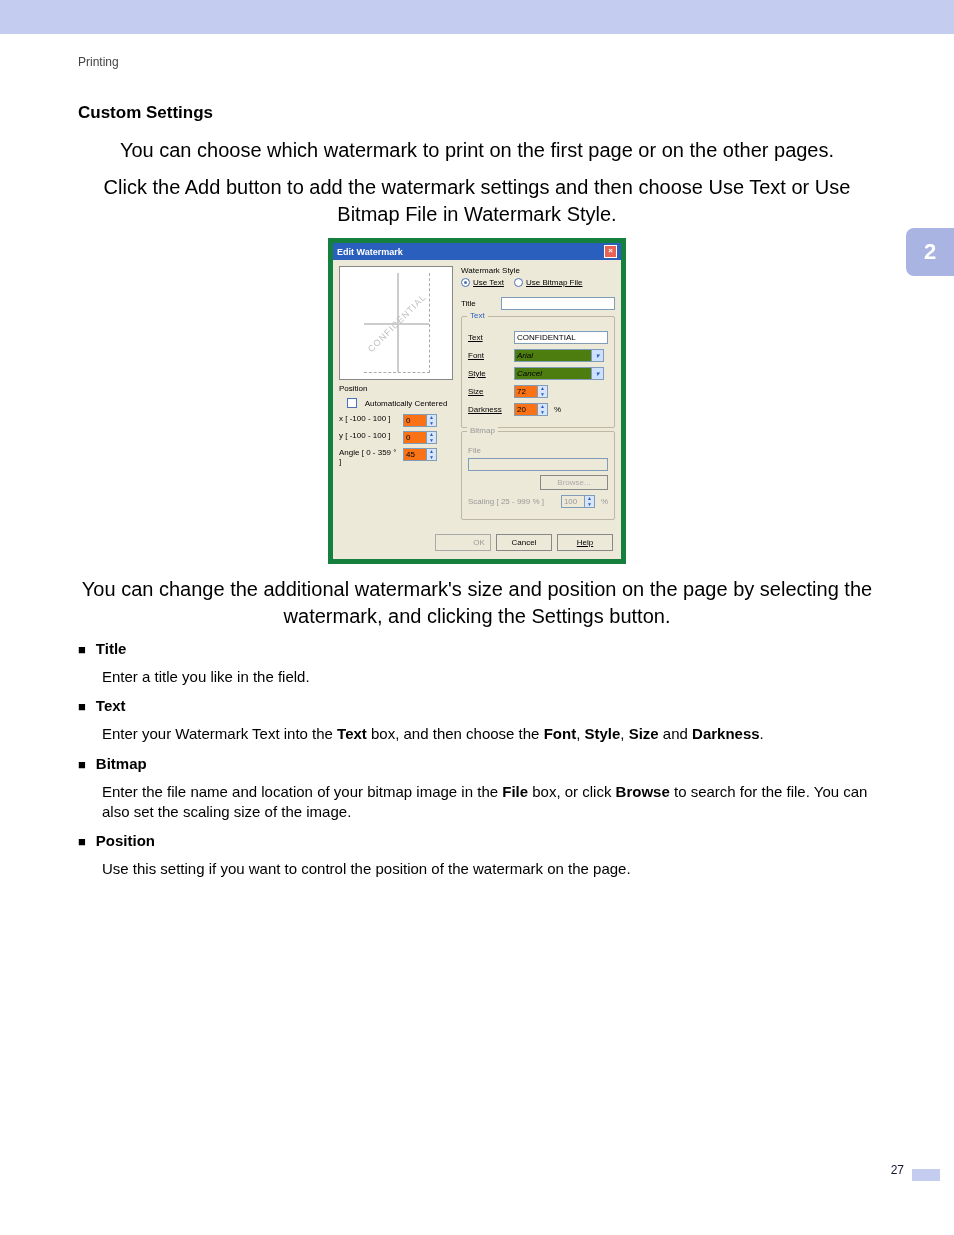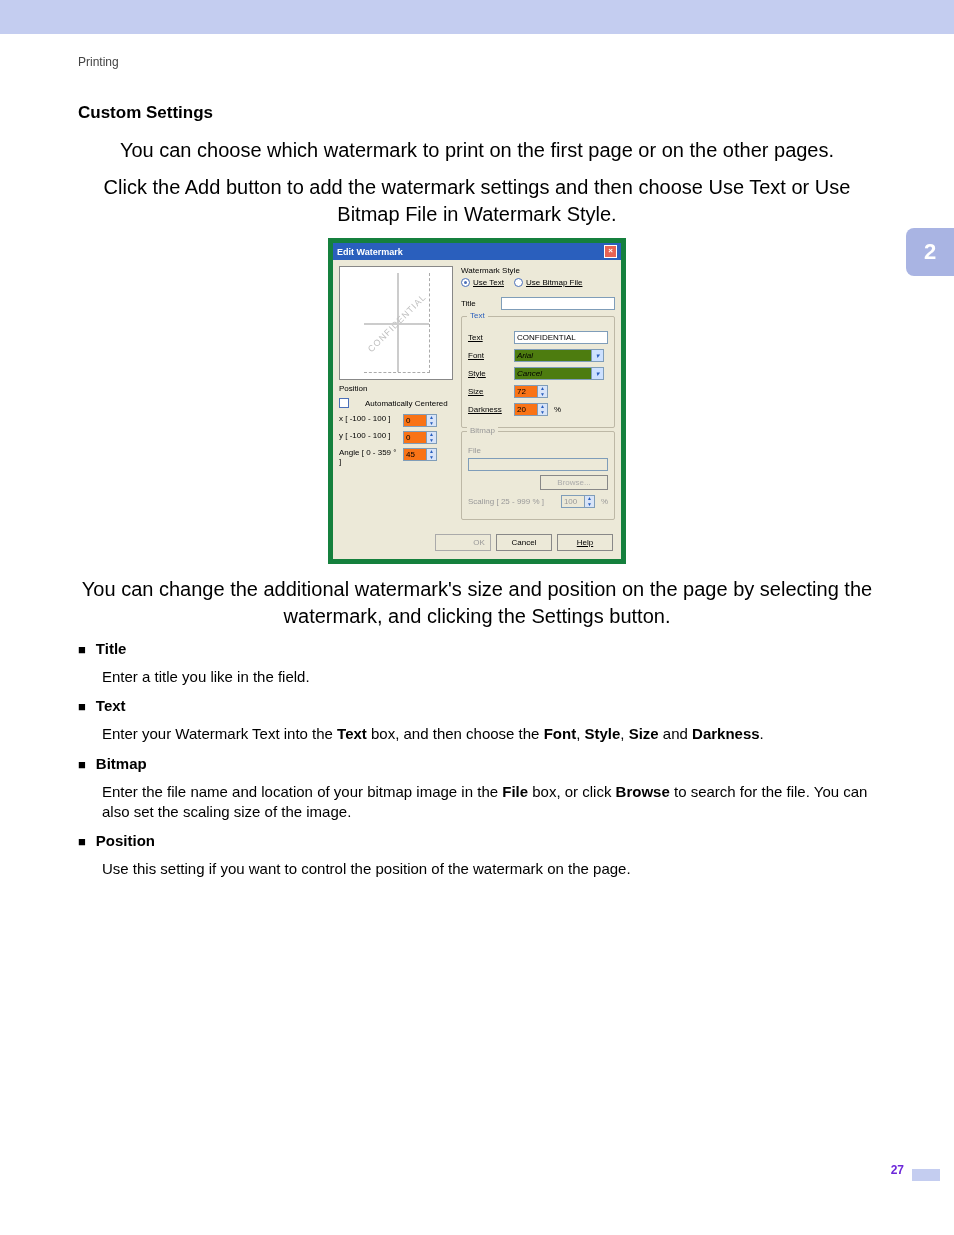--- a/index.html
+++ b/index.html
@@ -123,21 +123,21 @@
     position: absolute;
     left: 50%; top: 50%;
     transform: translate(-50%, -50%) rotate(-45deg);
     font-size: 9px;
     letter-spacing: 1px;
     color: #bfbfbf;
     white-space: nowrap;
   }
   .pos-block { margin-top: 4px; }
   .pos-label { font-size: 8px; margin-bottom: 5px; }
-  .chk-row { display:flex; align-items:center; gap:16px; margin-bottom: 6px; }
+  .chk-row { display:flex; align-items:center; gap:8px; margin-bottom: 6px; justify-content: center; }
   .chk { width:10px; height:10px; border:1px solid #4b6fb8; background:#fff; }
   .num-row { display:flex; align-items:flex-start; gap:4px; margin-bottom: 4px; }
   .num-row .lbl { width: 60px; }
   .spin { width: 34px; height: 13px; border:1px solid #7f9db9; background:#f97316; display:flex; }
   .spin-val { flex:1; padding:0 2px; line-height: 11px; }
   .spin-btns { width: 10px; background:#d8e4f8; border-left:1px solid #7f9db9; display:flex; flex-direction:column; }
   .spin-btns div { flex:1; font-size:5px; line-height:5px; text-align:center; color:#2a5fbd;}
   .wm-style-row { display:flex; gap:10px; margin-bottom:10px; }
   .radio { display:flex; align-items:center; gap:3px; }
   .radio .r { width:9px; height:9px; border-radius:50%; border:1px solid #4b6fb8; background:#fff; position:relative;}
@@ -199,22 +199,22 @@
     font-size:15px; font-weight:bold;
     margin-bottom: 8px;
   }
   .bullet-head .sq { font-size:13px; line-height:19px; }
   .bullet-body { margin-left: 24px; font-size:15px; line-height:1.35; margin-bottom: 10px; }
   .page-number {
     position:absolute;
     bottom: 58px;
     right: 50px;
     font-size:12px;
-    font-weight:bold;
-    color:#6d28d9;
+    font-weight:normal;
+    color:#0f172a;
   }
   .page-number-bar {
     position:absolute;
     bottom: 54px;
     right: 14px;
     width: 28px;
     height: 12px;
     background:#c4cdf0;
   }
   .u { text-decoration: underline; }

